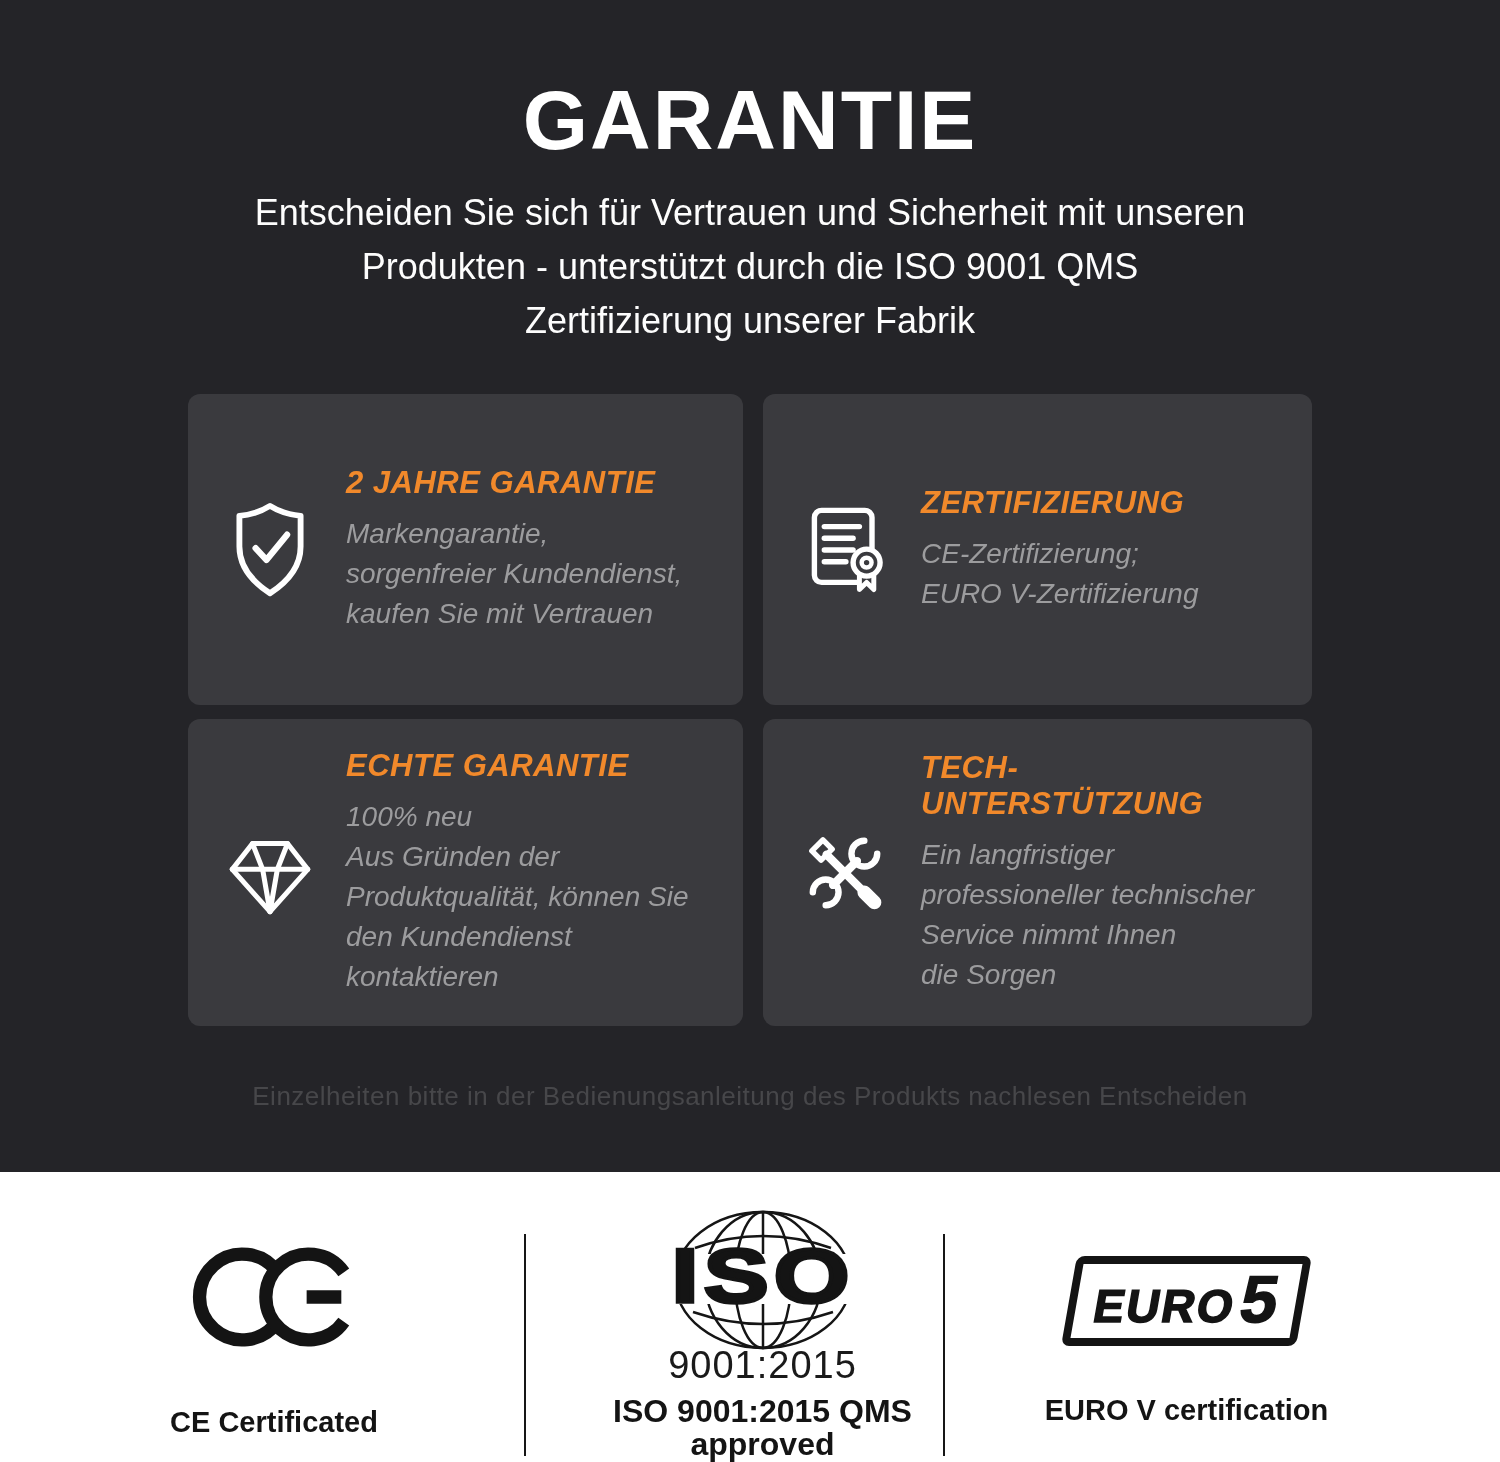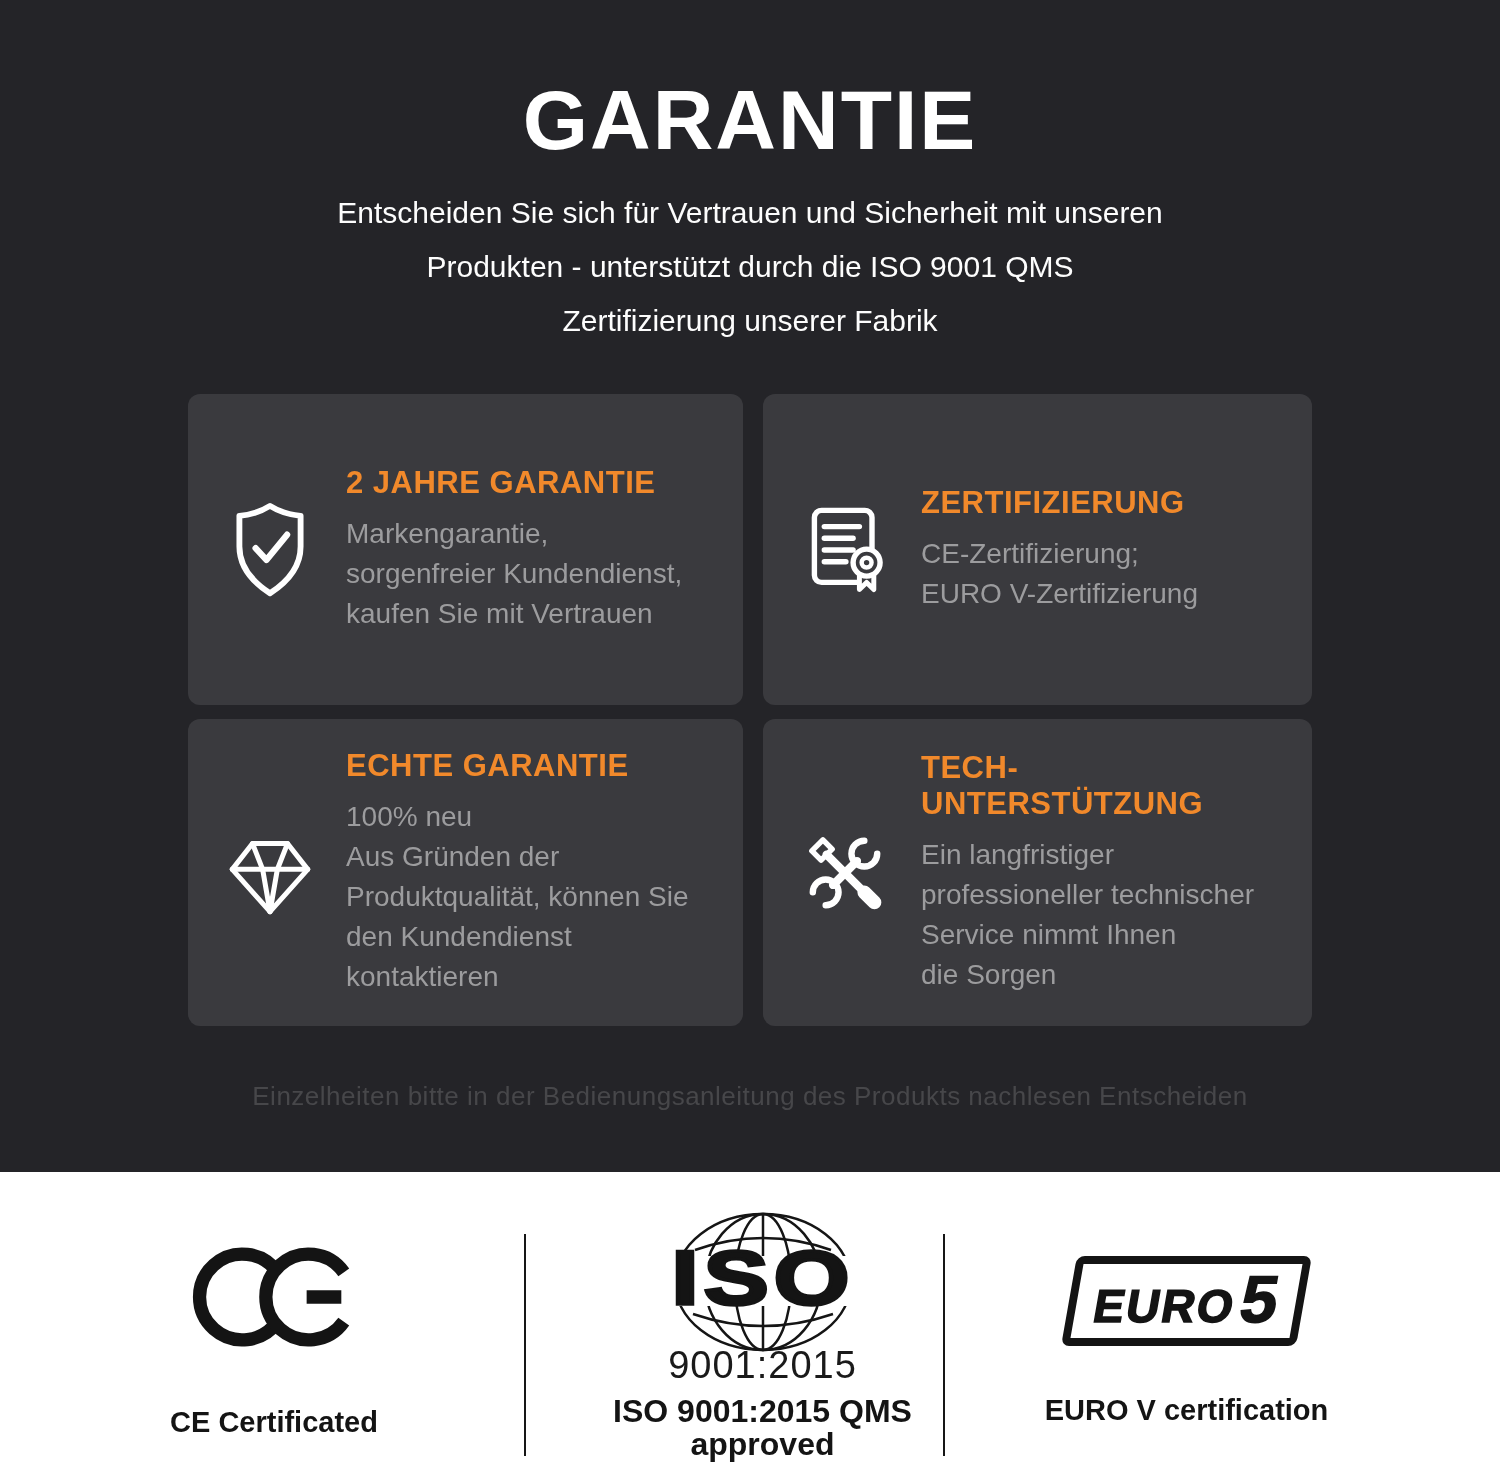--- a/index.html
+++ b/index.html
@@ -10,28 +10,28 @@
   
   .dark-section {
     height:1172px; background:#242428; text-align:center;
     padding-top:78px; box-sizing:border-box;
   }
   .main-title {
     margin:0; font-size:84px; line-height:1; font-weight:bold;
     color:#ffffff; letter-spacing:2px;
   }
   .subtitle {
-    margin:24px 0 0; font-size:30px; line-height:54px; color:#fdfdfd;
+    margin:24px 0 0; font-size:36px; line-height:54px; color:#fdfdfd;
     white-space:pre-line; font-weight:normal;
   }
   
   .cards {
     width:1124px; margin:46px auto 0;
     display:grid; grid-template-columns:555px 549px;
-    grid-template-rows:311px 307px; gap:14px 20px;
+    grid-template-rows:311px 307px; gap:14px 20px;font-style:italic;
   }
   .card {
     background:#3a3a3e; border-radius:12px; box-sizing:border-box;
     display:flex; align-items:center; text-align:left;
     padding:0 26px 0 36px; gap:30px;
   }
   .card-icon { flex:0 0 92px; display:flex; align-items:center; justify-content:center; }
   .card-text { flex:1; }
   .card-title {
     margin:0 0 13px; font-size:31px; font-weight:bold; letter-spacing:0.5px;
@@ -40,21 +40,21 @@
   .card-body {
     margin:0; font-size:28px; line-height:40px; color:#9c9c9e; white-space:pre-line;
   }
   .footnote {
     margin:55px 0 0; font-size:26px; color:#47474a; letter-spacing:0.5px;
   }
   
   .brand-section { height:290px; display:flex; align-items:stretch; background:#fff; }
   .brand-col { display:flex; flex-direction:column; align-items:center; box-sizing:border-box; }
   .col-ce   { flex:0 0 524px; padding-top:74px; padding-left:24px; }
-  .col-iso  { flex:0 0 417px; padding-top:38px; padding-left:56px; }
+  .col-iso  { flex:0 0 417px; padding-left:56px;justify-content:flex-end; }
   .col-euro { flex:0 0 555px; padding-top:84px; padding-right:72px; }
   .vdivider { flex:0 0 2px; background:#161616; margin-top:62px; height:222px; }
   .brand-caption { font-size:29px; font-weight:bold; color:#141414; }
   .col-ce .brand-caption { margin-top:54px; }
   .col-euro .brand-caption { margin-top:48px; }
   
   .iso-logo { position:relative; width:260px; height:140px; }
   .iso-globe-svg { position:absolute; left:50%; top:0; transform:translateX(-50%); }
   .iso-word {
     position:absolute; left:0; right:0; top:30px; text-align:center; line-height:1;

